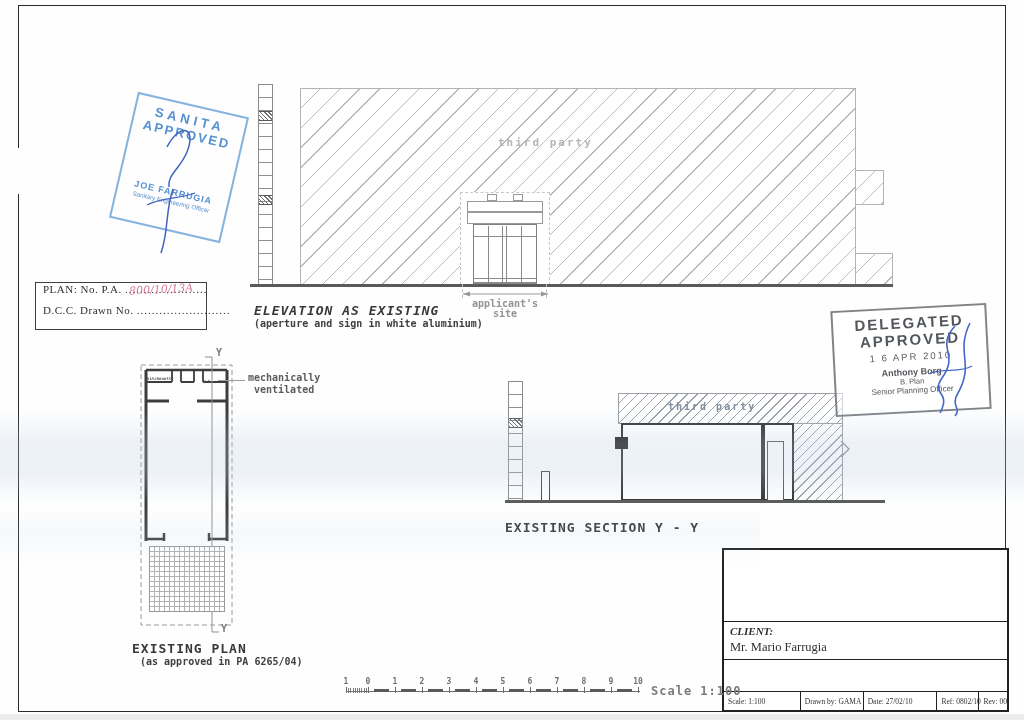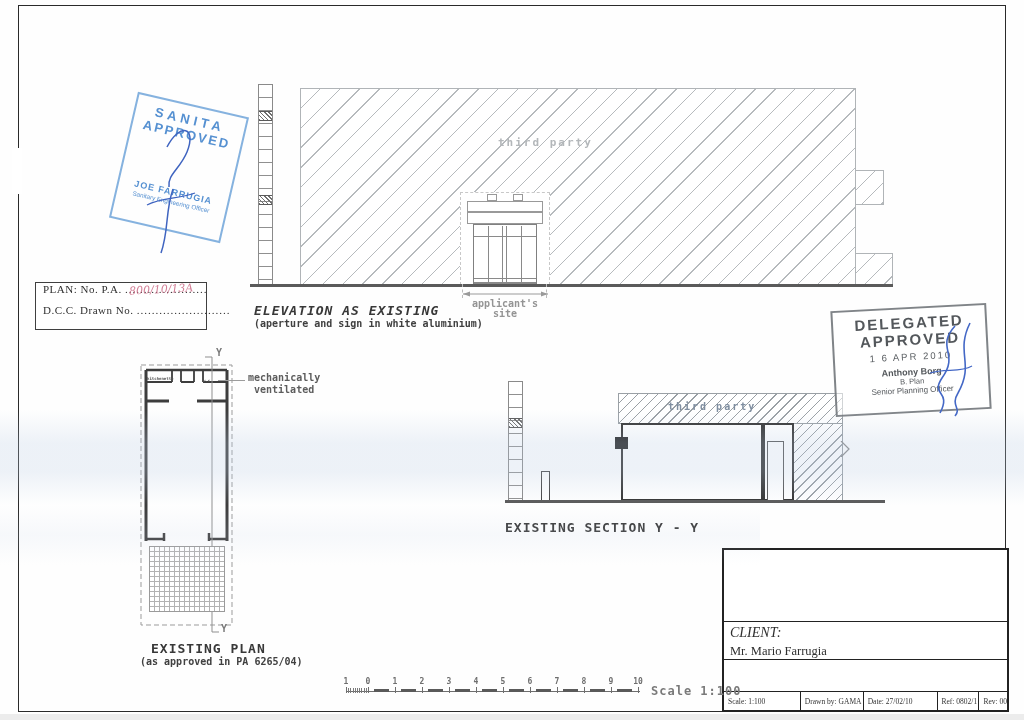--- a/index.html
+++ b/index.html
@@ -139,21 +139,21 @@
     <path d="M70,12 H77 V287 H84" stroke="#8f8f8f" stroke-width="1" fill="none"></path>
   </svg>
   <div class="abs grid-tiles" style="left:149px;top:546px;width:76px;height:66px;"></div>
   <div class="abs mono ymark" style="left:216px;top:347px;">Y</div>
   <div class="abs mono ymark" style="left:221px;top:623px;">Y</div>
   <div class="abs mono tiny-room" style="left:147px;top:376px;">kitchenette</div>
   <div class="abs mono tiny-room" style="left:203px;top:378px;">w.c.</div>
   <div class="abs" style="left:218px;top:380px;width:27px;height:1px;background:#9c9c9c;"></div>
   <div class="abs mono note-text" style="left:248px;top:372px;">mechanically</div>
   <div class="abs mono note-text" style="left:254px;top:384px;">ventilated</div>
-  <div class="abs mono drawing-title" style="left:151px;top:641px;">EXISTING PLAN</div>
+  <div class="abs mono drawing-title" style="left:132px;top:641px;">EXISTING PLAN</div>
   <div class="abs mono drawing-sub" style="left:140px;top:656px;">(as approved in PA 6265/04)</div>
 
   <div class="abs rod" style="left:508px;top:381px;width:15px;height:121px;">
     <div class="rod-band" style="top:36px;"></div>
   </div>
   <div class="abs hatch-dense" style="left:618px;top:393px;width:225px;height:31px;"></div>
   <div class="abs hatch-dense" style="left:793px;top:423px;width:50px;height:79px;"></div>
   <div class="abs mono" style="left:668px;top:401px;font-size:10px;letter-spacing:2px;color:#7f8ea0;font-weight:bold;">third party</div>
   <div class="abs" style="left:621px;top:423px;width:142px;height:78px;border:2px solid #343434;background:#fff;box-sizing:border-box;"></div>
   <div class="abs" style="left:763px;top:423px;width:31px;height:78px;border:2px solid #343434;background:#fff;box-sizing:border-box;"></div>
@@ -177,29 +177,29 @@
   </div>
   <svg class="abs" style="left:900px;top:318px;" width="95" height="100" viewBox="0 0 95 100">
     <path d="M55,8 C35,30 60,35 42,60 C30,78 52,72 40,95" fill="none" stroke="#4468c6" stroke-width="1.6"></path>
     <path d="M70,5 C55,35 75,45 58,75 C50,88 62,90 55,98" fill="none" stroke="#4468c6" stroke-width="1.6"></path>
     <path d="M30,55 C45,50 60,55 72,48" fill="none" stroke="#4468c6" stroke-width="1.3"></path>
   </svg>
 
   <div class="abs tblock" style="left:722px;top:548px;width:287px;height:164px;">
     <div class="tb-row" style="height:72px;border-bottom:1.5px solid #222;"></div>
     <div class="tb-row" style="height:38px;border-bottom:1.5px solid #222;padding:3px 0 0 6px;">
-      <div class="serif" style="font-size:14px;font-weight:normal;font-style:italic;">CLIENT:</div>
+      <div class="serif" style="font-size:11px;font-weight:bold;font-style:italic;">CLIENT:</div>
       <div class="serif" style="font-size:12.5px;margin-top:3px;">Mr. Mario Farrugia</div>
     </div>
     <div class="tb-row" style="height:32px;border-bottom:1.5px solid #222;"></div>
     <div class="tb-cells">
       <div class="tb-cell serif" style="width:77px;">Scale: 1:100</div>
       <div class="tb-cell serif" style="width:63px;">Drawn by: GAMA</div>
       <div class="tb-cell serif" style="width:74px;">Date:   27/02/10</div>
-      <div class="tb-cell serif" style="width:42px;">Ref: 0802/1</div>
+      <div class="tb-cell serif" style="width:42px;">Ref: 0802/10</div>
       <div class="tb-cell serif" style="flex:1;">Rev:  00</div>
     </div>
   </div>
 
   <div class="abs" id="scalebar" style="left:346px;top:677px;width:300px;height:22px;">
       <div class="sb-line" style="left: 0px; top: 14px; width: 294px;"></div>
       <div class="sb-num" style="left: 0px;">1</div>
       <div class="sb-tick" style="left: 0px; top: 10px;"></div>
       <div class="sb-num" style="left: 22px;">0</div>
       <div class="sb-tick" style="left: 22px; top: 10px;"></div>

